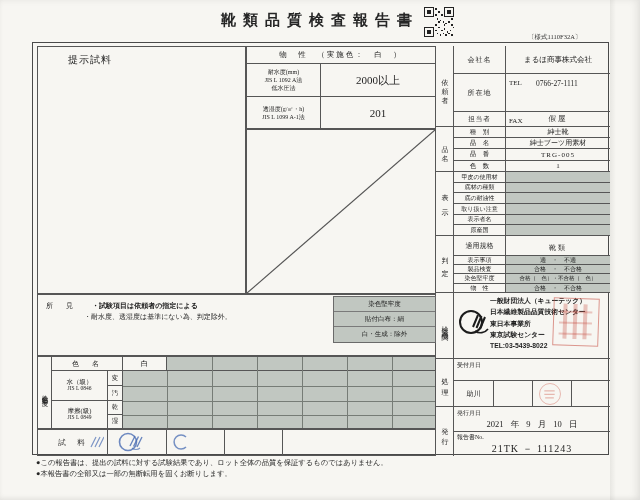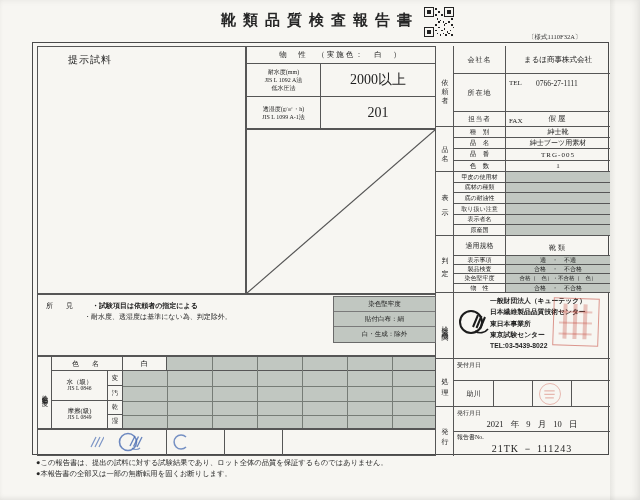--- a/index.html
+++ b/index.html
@@ -11,21 +11,21 @@
   .b  { border:1px solid #565656; }
   .br { border-right:1px solid #565656; }
   .bb { border-bottom:1px solid #565656; }
   .sh { background:#c1c7c1; }
   .cc { display:flex; align-items:center; justify-content:center; }
   .v  { writing-mode:vertical-rl; text-orientation:upright; display:flex; align-items:center; justify-content:center; }
   .ln { background:#767c76; }
   .dk { background:#565656; }
   .go { font-family:"Liberation Sans","DejaVu Sans",sans-serif; font-weight:bold; }
   .f55{font-size:5.5px} .f6{font-size:6px} .f65{font-size:6.5px} .f7{font-size:7px}
-  .f75{font-size:7.5px} .f8{font-size:10px} .f85{font-size:8.5px} .f9{font-size:14px} .f10{font-size:10px}
+  .f75{font-size:7.5px} .f8{font-size:10px} .f85{font-size:8.5px} .f9{font-size:11px} .f10{font-size:10px}
   .title { font-size:15px; font-weight:bold; letter-spacing:7px; color:#262626; }
   .note { font-size:7.3px; line-height:11px; color:#262626; }
   .seal { border:1.5px solid rgba(196,71,58,.55); transform:rotate(2deg); }
   .rseal{ border:1.5px solid rgba(205,90,75,.4); border-radius:50%; }
 </style>
 </head>
 <body>
 
 <div class="doc">
 
@@ -133,20 +133,21 @@
       <div class="a ln" style="left:85px;top:58px;width:312px;height:1px;"></div>
       <div class="a ln" style="left:129px;top:14px;width:1px;height:57px;"></div>
       <div class="a ln" style="left:174px;top:0;width:1px;height:71px;"></div>
       <div class="a ln" style="left:219px;top:0;width:1px;height:71px;"></div>
       <div class="a ln" style="left:264px;top:0;width:1px;height:71px;"></div>
       <div class="a ln" style="left:309px;top:0;width:1px;height:71px;"></div>
       <div class="a ln" style="left:354px;top:0;width:1px;height:71px;"></div>
     </div>
 
     <div class="a b" style="left:4px;top:386px;width:399px;height:27px;">
+      <div class="a br cc f75" style="left:0;top:0;width:70px;height:25px;letter-spacing:2px;">試　料</div>
       <svg class="a" style="left:50px;top:5px;width:16px;height:14px;" viewBox="0 0 16 14">
         <path d="M3 12 L8 2 M7 12 L12 2 M11 12 L16 2" stroke="#4a6db3" stroke-width="1.2" fill="none" opacity="0.7"></path>
       </svg>
       <div class="a dk" style="left:128px;top:0;width:1px;height:25px;"></div>
       <div class="a dk" style="left:186px;top:0;width:1px;height:25px;"></div>
       <div class="a dk" style="left:244px;top:0;width:1px;height:25px;"></div>
       <svg class="a" style="left:80px;top:1px;width:25px;height:23px;" viewBox="0 0 25 23">
         <circle cx="10" cy="11" r="8.5" fill="none" stroke="#4a6db3" stroke-width="1.6" opacity="0.8"></circle>
         <path d="M12 15 L17 5 M15.5 15.5 L20.5 5.5 M19 16 L24 6" stroke="#4a6db3" stroke-width="1.4" opacity="0.8"></path>
         <path d="M14 17 C16 19 20 19 22 17" stroke="#4a6db3" stroke-width="1.1" fill="none" opacity="0.7"></path>

